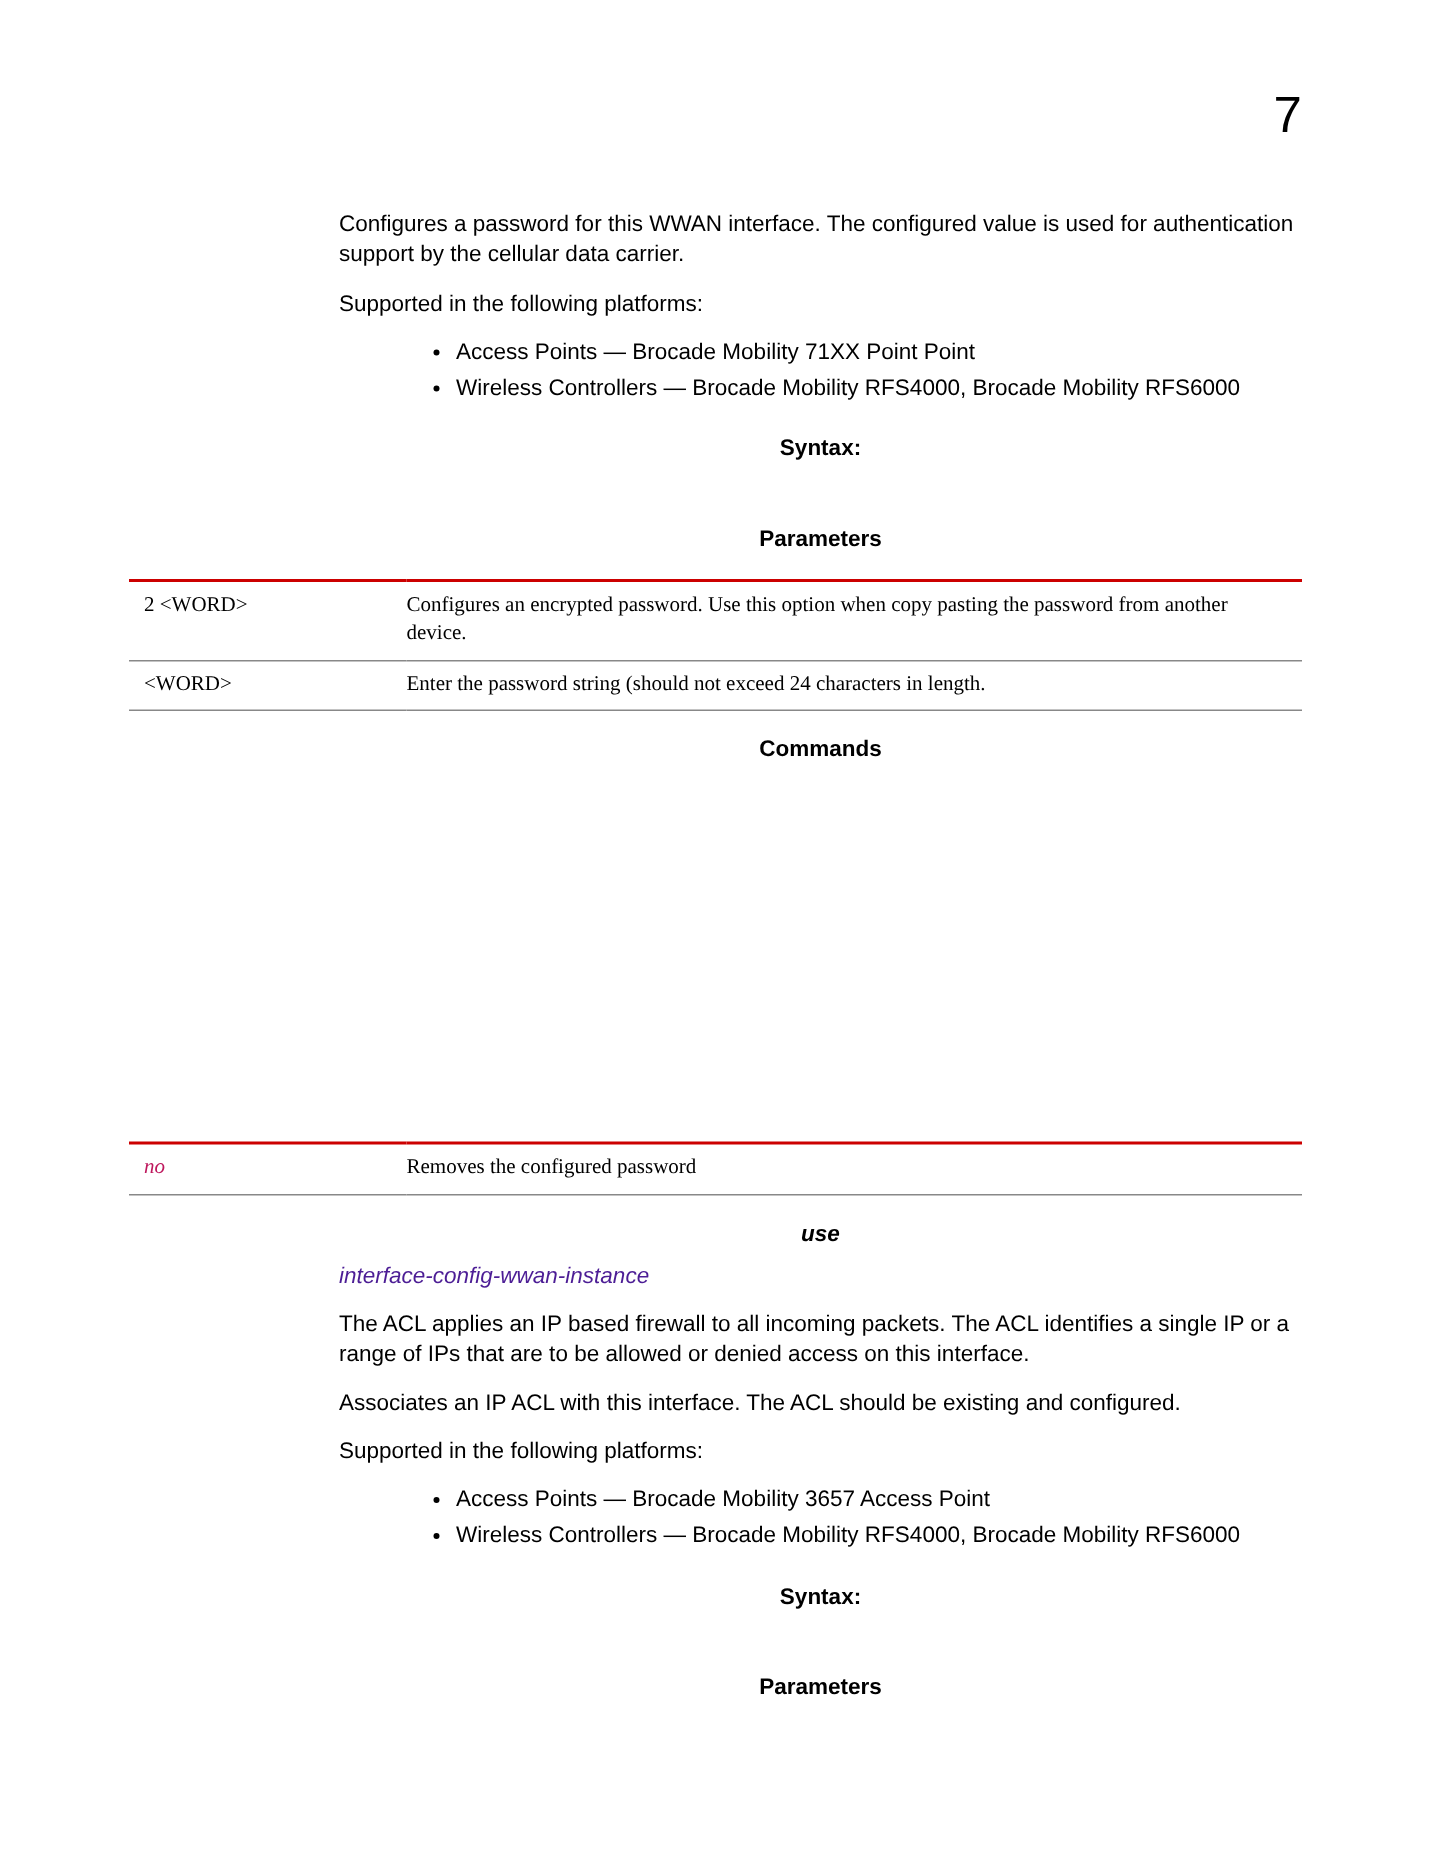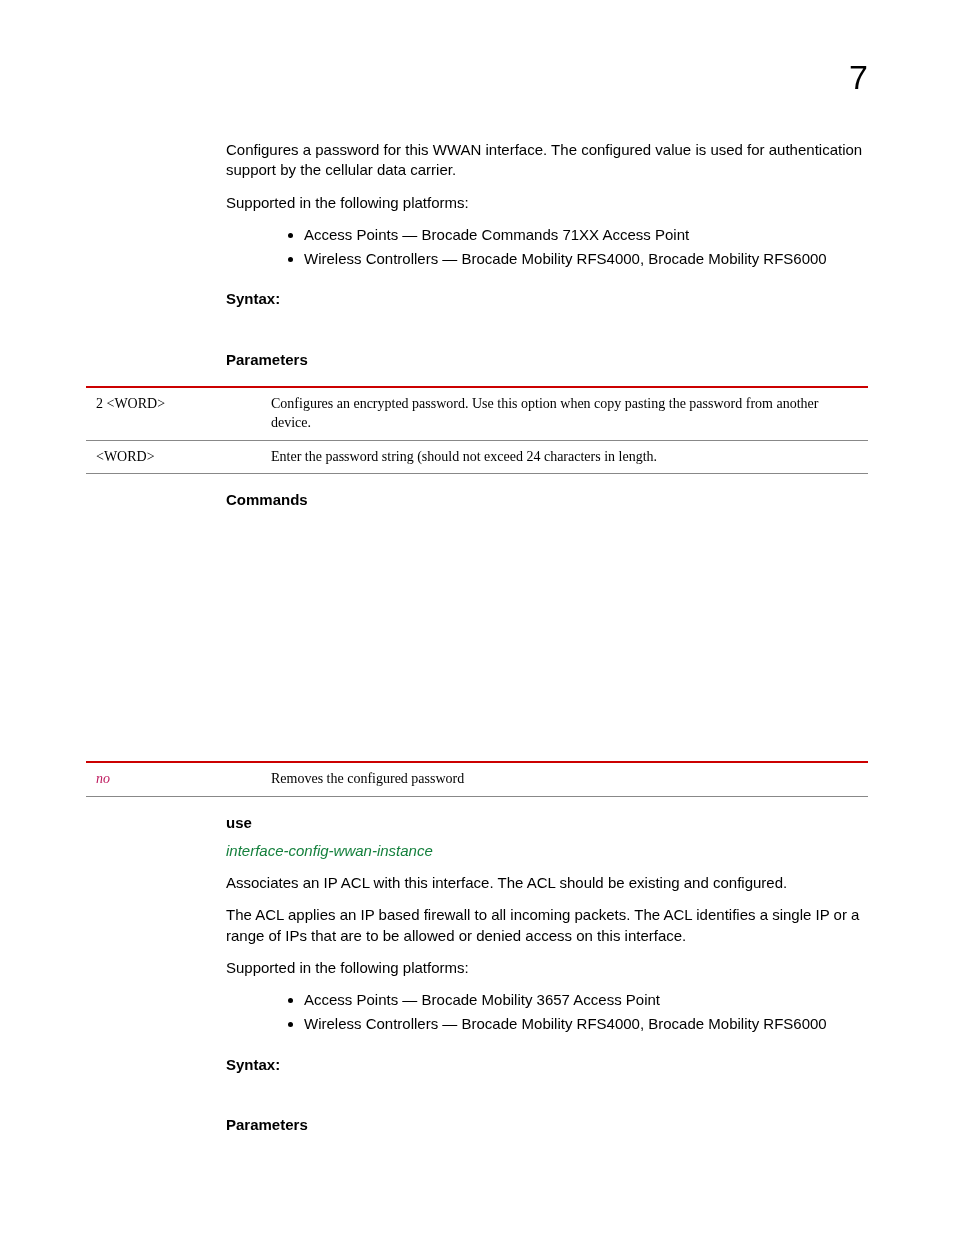--- a/index.html
+++ b/index.html
@@ -36,20 +36,21 @@
     list-style-type: disc;
     margin: 4px 0 18px 0;
     padding-left: 78px;
   }
   ul.bul li {
     margin: 4px 0;
   }
   .heading {
     font-weight: bold;
     margin: 20px 0 16px 0;
+    text-align: center;
   }
   table.ptable {
     width: 100%;
     border-collapse: collapse;
     margin: 4px 0 16px 0;
     font-size: 14px;
   }
   table.ptable tr.top-row td,
   table.ptable tr.top-row th {
     border-top: 2px solid #cc0000;
@@ -64,21 +65,21 @@
     padding-left: 10px;
   }
   table.ptable.related {
     margin-left: 0;
   }
   .full-width {
     margin-left: -140px;
     font-family: Liberation Serif, serif;
   }
   a.link, .link {
-    color: #15803d;
+    color: #4c1d95;
     font-style: italic;
     text-decoration: none;
   }
   .bluecell {
     color: #be185d;
     font-style: italic;
   }
   .example-gap {
     height: 230px;
   }
@@ -87,21 +88,21 @@
 <body>
 
 <div class="page">
   <div class="page-number">7</div>
 
   <div class="content">
 
     <p class="para">Configures a password for this WWAN interface. The configured value is used for authentication support by the cellular data carrier.</p>
     <p class="para">Supported in the following platforms:</p>
     <ul class="bul">
-      <li>Access Points — Brocade Commands 71XX Access Point</li>
+      <li>Access Points — Brocade Mobility 71XX Point Point</li>
       <li>Wireless Controllers — Brocade Mobility RFS4000, Brocade Mobility RFS6000</li>
     </ul>
 
     <p class="heading">Syntax:</p>
 
     <p class="heading" style="margin-top:40px;">Parameters</p>
 
     <div class="full-width">
       <table class="ptable">
         <tbody>
@@ -125,26 +126,26 @@
       <table class="ptable related">
         <tbody>
             <tr class="top-row">
           <td class="col1 bluecell">no</td>
           <td>Removes the configured password</td>
         </tr>
       </tbody>
         </table>
     </div>
 
-    <p class="heading" style="margin-top:10px;">use</p>
+    <p class="heading" style="margin-top:10px;font-style:italic;">use</p>
     <p class="para" style="margin-top:-8px;">
       <a class="link" href="#">interface-config-wwan-instance</a>
     </p>
+    <p class="para">The ACL applies an IP based firewall to all incoming packets. The ACL identifies a single IP or a range of IPs that are to be allowed or denied access on this interface.</p>
     <p class="para">Associates an IP ACL with this interface. The ACL should be existing and configured.</p>
-    <p class="para">The ACL applies an IP based firewall to all incoming packets. The ACL identifies a single IP or a range of IPs that are to be allowed or denied access on this interface.</p>
     <p class="para">Supported in the following platforms:</p>
     <ul class="bul">
       <li>Access Points — Brocade Mobility 3657 Access Point</li>
       <li>Wireless Controllers — Brocade Mobility RFS4000, Brocade Mobility RFS6000</li>
     </ul>
 
     <p class="heading">Syntax:</p>
 
     <p class="heading" style="margin-top:40px;">Parameters</p>
 

